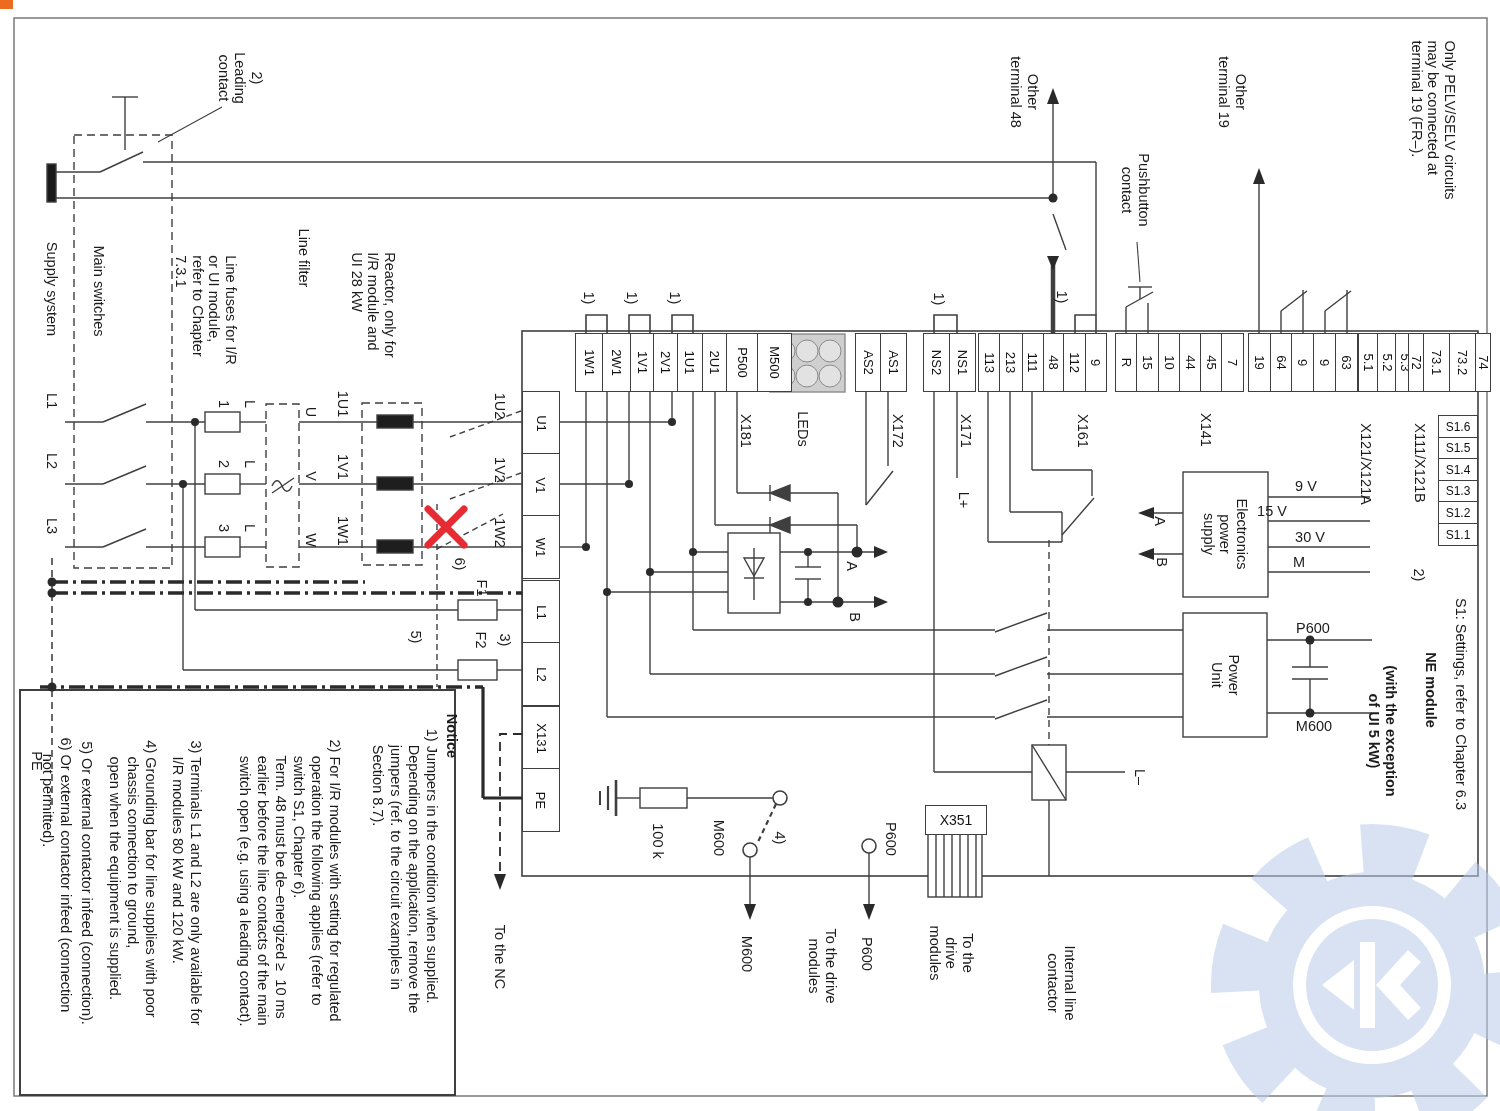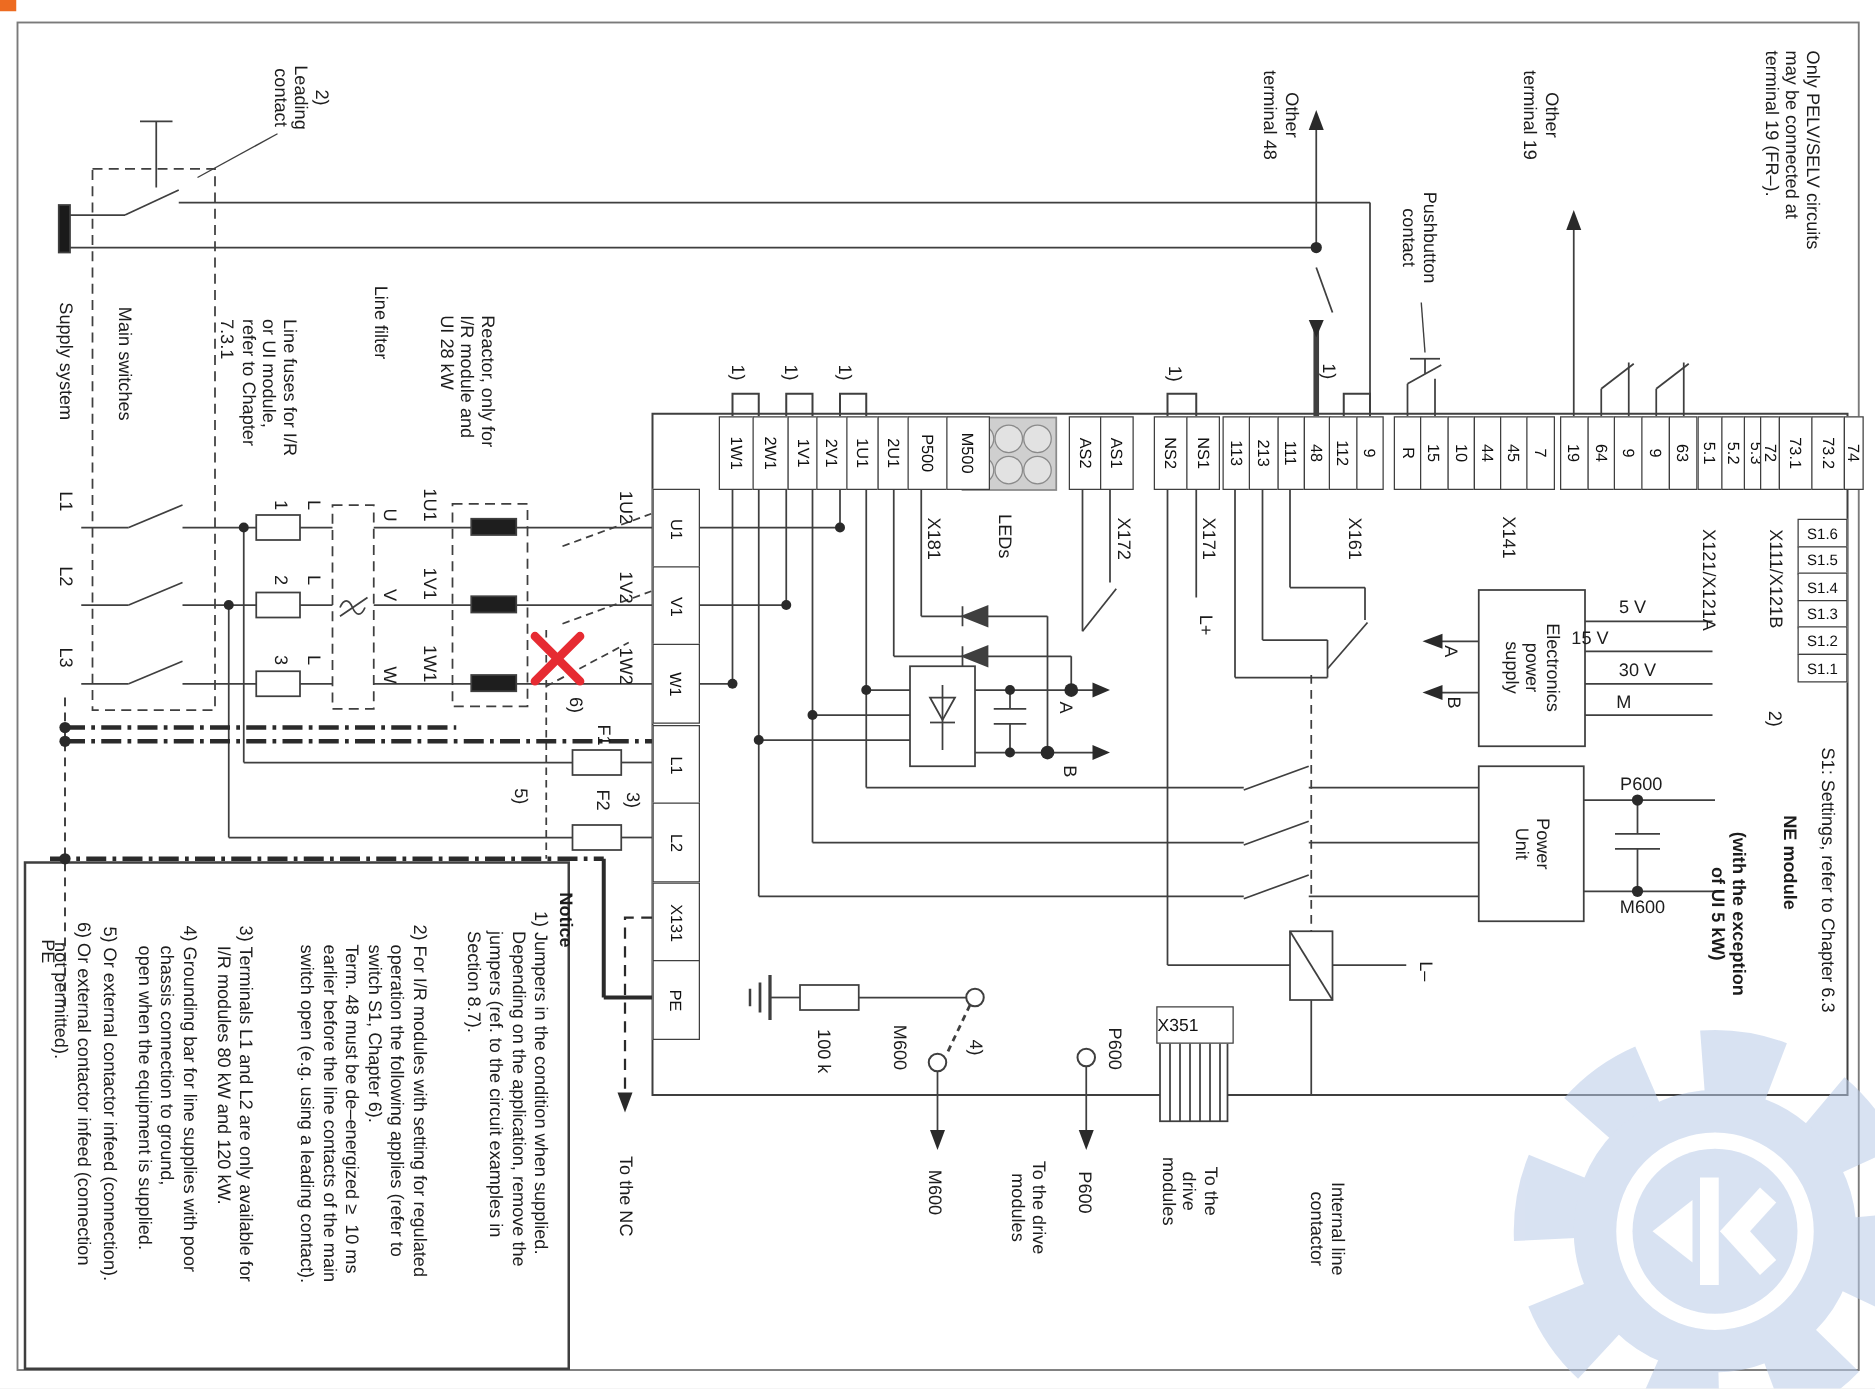--- a/index.html
+++ b/index.html
@@ -17,21 +17,21 @@
   .cell:first-child{margin-left:0;}
   .cell span{transform:rotate(90deg);white-space:nowrap;font-size:13px;color:#111;}
   .vcell{position:absolute;left:522px;width:36px;border:1.4px solid #3f3f3f;background:#fff;
          display:flex;align-items:center;justify-content:center;}
   .vcell span{transform:rotate(90deg);white-space:nowrap;font-size:13px;color:#111;}
   .s1col{position:absolute;left:1438px;top:415px;width:40px;display:flex;flex-direction:column;height:131px;}
   .s1cell{flex:1;border:1.4px solid #3f3f3f;margin-top:-1.4px;background:#fff;display:flex;
           align-items:center;justify-content:center;font-size:12px;color:#111;}
   .s1cell:first-child{margin-top:0;}
   .x351box{position:absolute;left:925px;top:805px;width:60px;height:28px;border:1.5px solid #3f3f3f;
-           background:#fff;display:flex;align-items:center;justify-content:flex-start;font-size:14px;color:#111;}
+           background:#fff;display:flex;align-items:center;justify-content:center;font-size:14px;color:#111;}
   .corner{position:absolute;left:0;top:0;width:13px;height:9px;background:#ed6b21;}
 </style>
 </head>
 <body>
 
 <div id="page">
 
 <svg width="1500" height="1111" viewBox="0 0 1500 1111">
   <g stroke="#3f3f3f" stroke-width="1.4" fill="none">
     <rect x="14" y="18" width="1473" height="1078" stroke="#7a7a7a" stroke-width="1.5"></rect>
@@ -546,21 +546,21 @@
 <div class="rl tc" style="left:822px;top:966px;">To the drive
 modules</div>
 <div class="rl" style="left:867px;top:954px;">P600</div>
 <div class="rl tc" style="left:951px;top:953px;">To the
 drive
 modules</div>
 <div class="rl tc" style="left:1061px;top:983px;">Internal line
 contactor</div>
 <div class="rl" style="left:500px;top:957px;">To the NC</div>
 
-<div class="hl" style="left:1306px;top:486px;">5 V</div>
+<div class="hl" style="left:1306px;top:486px;">9 V</div>
 <div class="hl" style="left:1272px;top:511px;">15 V</div>
 <div class="hl" style="left:1310px;top:537px;">30 V</div>
 <div class="hl" style="left:1299px;top:562px;">M</div>
 <div class="hl" style="left:1313px;top:628px;">P600</div>
 <div class="hl" style="left:1314px;top:726px;">M600</div>
 
 <div class="rl b" style="left:452px;top:736px;">Notice</div>
 <div class="rl note" style="left:405px;top:871px;">1) Jumpers in the condition when supplied.
     Depending on the application, remove the
     jumpers (ref. to the circuit examples in

